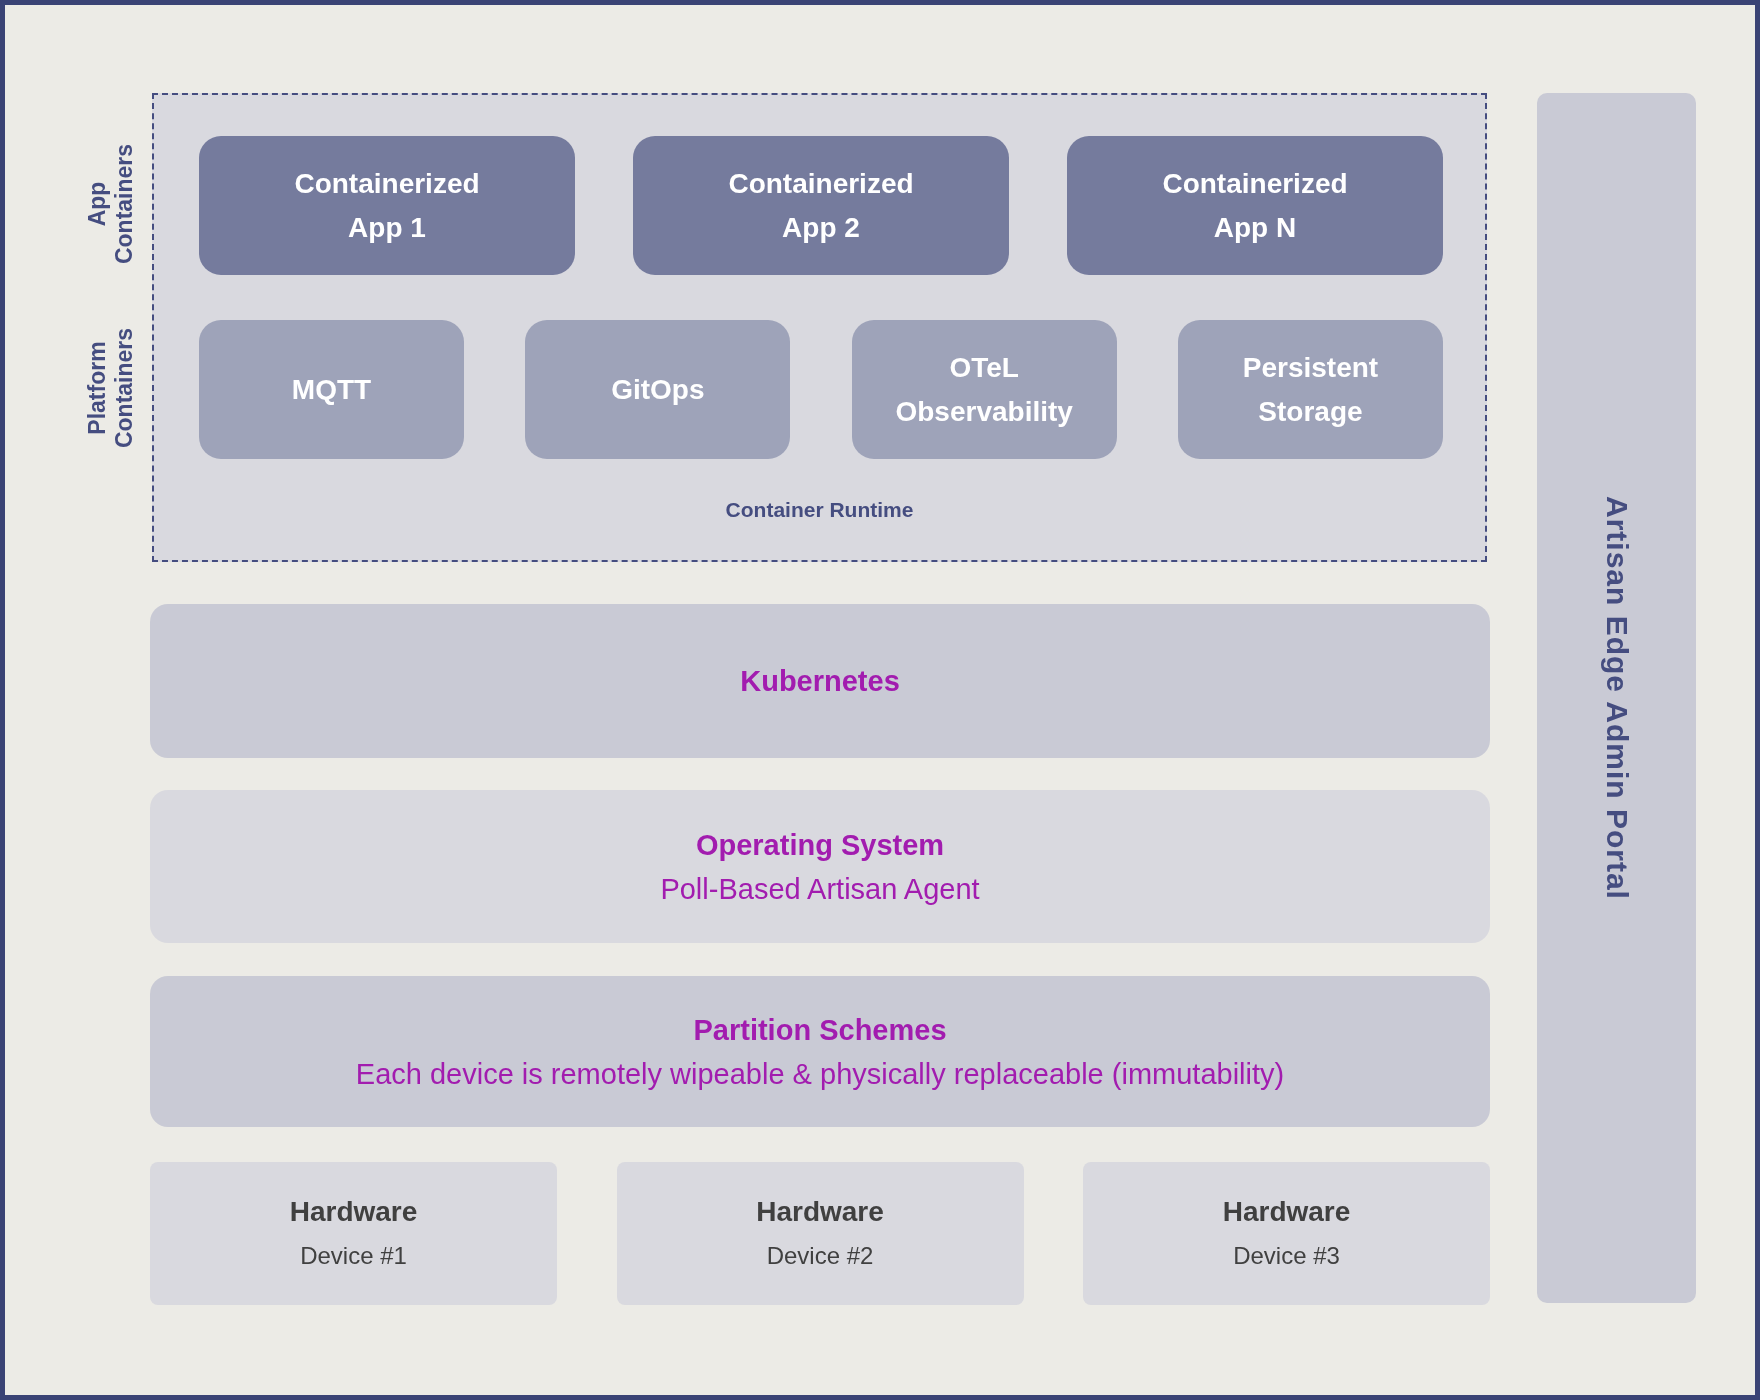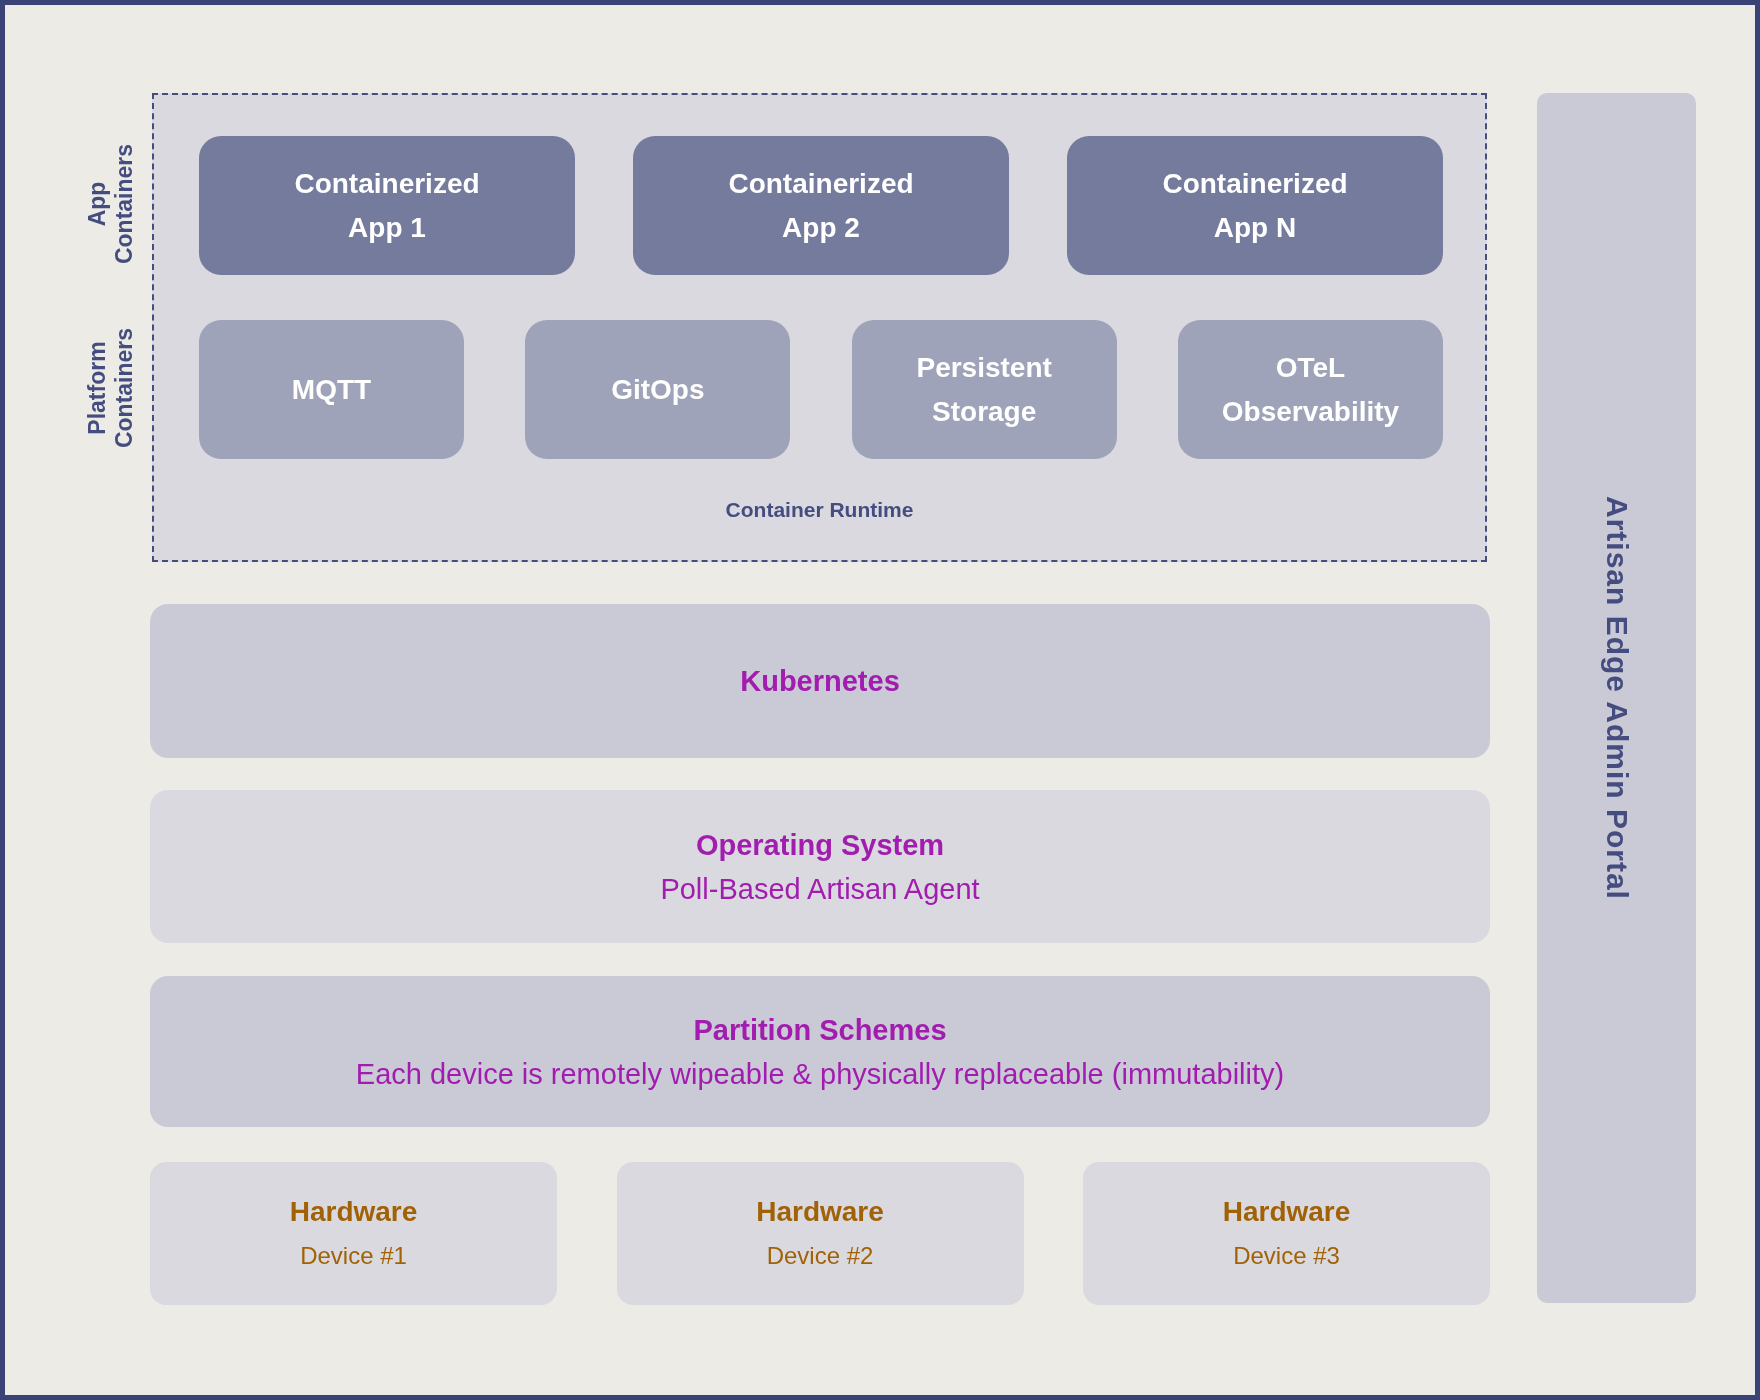--- a/index.html
+++ b/index.html
@@ -60,23 +60,23 @@
   .layer .subtitle{font-size:29px;line-height:44px;}
   .layer.kubernetes{top:599px;height:154px;background:#C9CAD5;}
   .layer.os{top:785px;height:153px;background:#D9D9DF;}
   .layer.partition{top:971px;height:151px;background:#C9CAD5;}
   
   .hw-row{
     position:absolute;left:145px;top:1157px;width:1340px;height:143px;
     display:flex;justify-content:space-between;
   }
   .hw-box{
-    width:407px;box-sizing:border-box;background:#D9D9DF;border-radius:16px;
+    width:407px;box-sizing:border-box;background:#D9D9DF;border-radius:8px;
     display:flex;flex-direction:column;align-items:center;justify-content:center;
-    text-align:center;color:#a16207;
+    text-align:center;color:#404040;
   }
   .hw-box .title{font-weight:bold;font-size:28px;line-height:44px;}
   .hw-box .subtitle{font-size:24px;line-height:44px;}
   
   .sidebar{
     position:absolute;left:1532px;top:88px;width:159px;height:1210px;
     background:#C9CAD5;border-radius:10px;
     display:flex;align-items:center;justify-content:center;
   }
   .sidebar-label{
@@ -101,24 +101,24 @@
 App 1</div>
       <div class="diag-box app-box">Containerized
 App 2</div>
       <div class="diag-box app-box">Containerized
 App N</div>
     </div>
 
     <div class="platform-row">
       <div class="diag-box platform-box">MQTT</div>
       <div class="diag-box platform-box">GitOps</div>
+      <div class="diag-box platform-box">OTeL
+Observability</div>
       <div class="diag-box platform-box">Persistent
 Storage</div>
-      <div class="diag-box platform-box">OTeL
-Observability</div>
     </div>
 
     <div class="runtime-label">Container Runtime</div>
   </div>
 
   <div class="layer kubernetes">
     <div class="title">Kubernetes</div>
   </div>
 
   <div class="layer partition">

